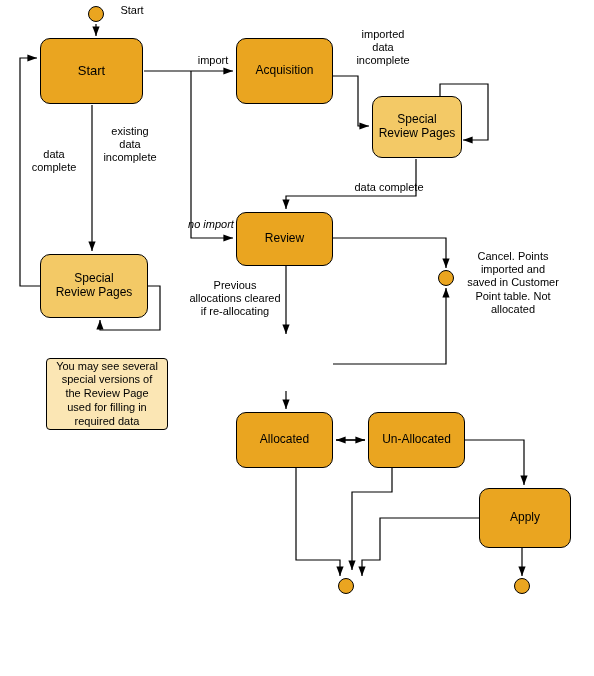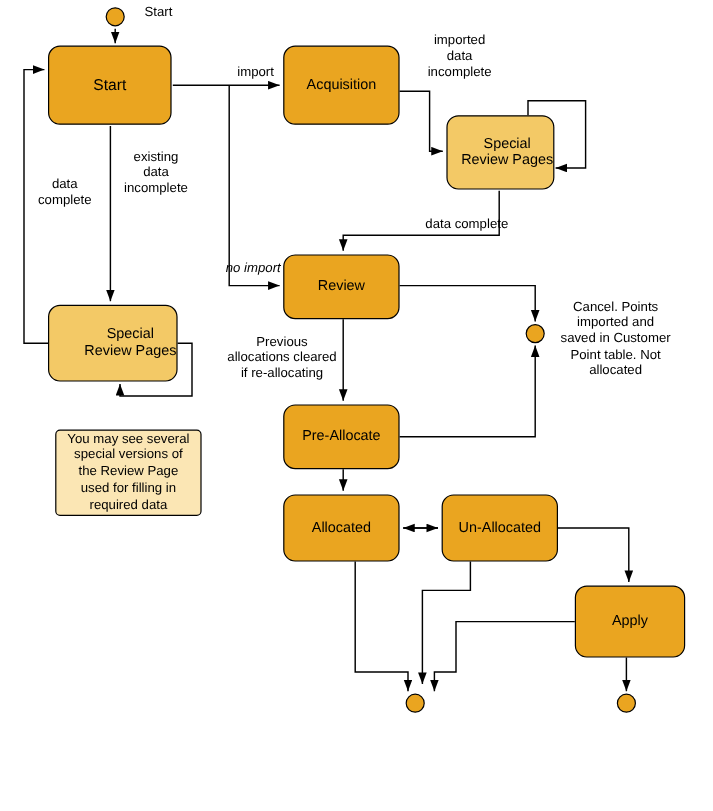--- a/index.html
+++ b/index.html
@@ -35,21 +35,20 @@
     display: flex;
     align-items: center;
     justify-content: center;
     text-align: center;
     font-size: 12px;
     color: #000000;
     line-height: 1.15;
   }
   .node.special {
     background: #f3c966;
-    justify-content: flex-end;
   }
   .note {
     position: absolute;
     box-sizing: border-box;
     background: #fbe6b4;
     border: 1px solid #000000;
     border-radius: 4px;
     display: flex;
     align-items: center;
     justify-content: center;
@@ -147,23 +146,20 @@
 
   <div class="node special" style="left:40px; top:254px; width:108px; height:64px;">
     <span style="white-space:pre-line;">Special
 Review Pages</span>
   </div>
 
   <div class="node" style="left:236px; top:212px; width:97px; height:54px;">
     <span>Review</span>
   </div>
 
-  <div class="node" style="left:236px; top:337px; width:97px; height:54px;">
-    <span>Pre-Allocate</span>
-  </div>
 
   <div class="node" style="left:236px; top:412px; width:97px; height:56px;">
     <span>Allocated</span>
   </div>
 
   <div class="node" style="left:368px; top:412px; width:97px; height:56px;">
     <span>Un-Allocated</span>
   </div>
 
   <div class="node" style="left:479px; top:488px; width:92px; height:60px;">

